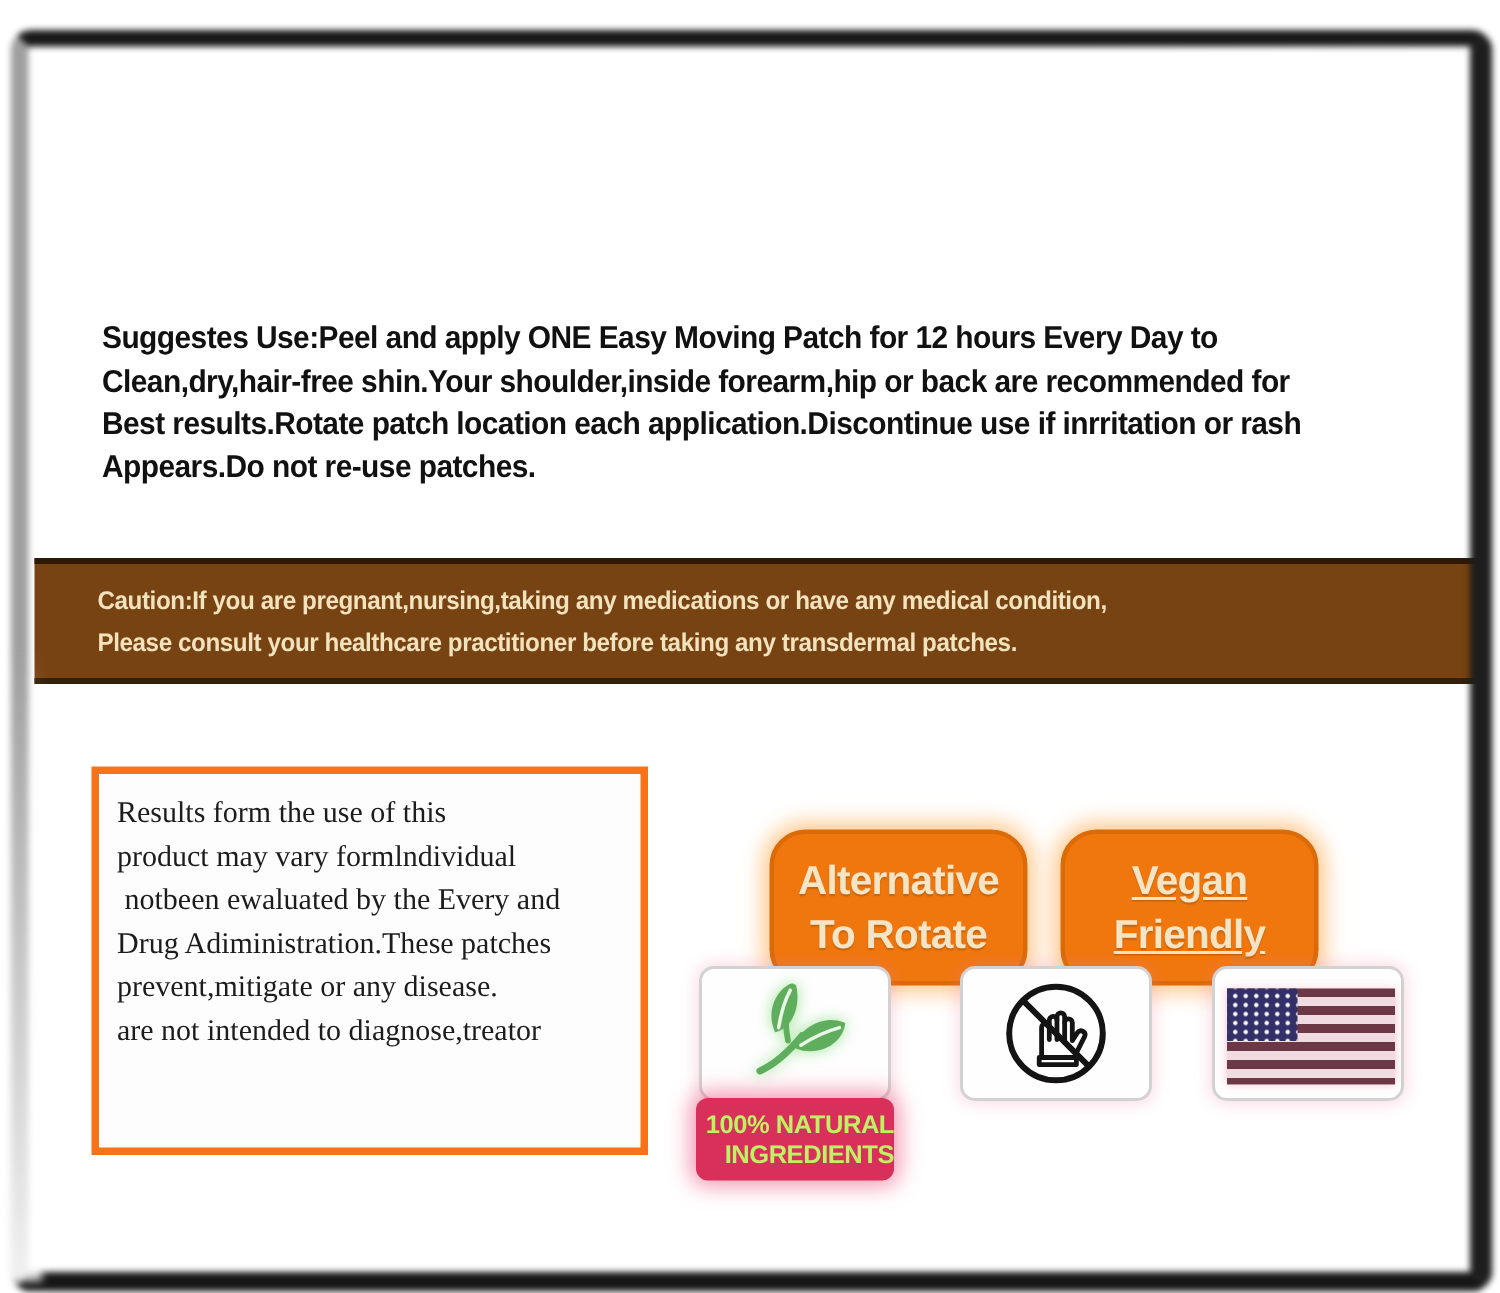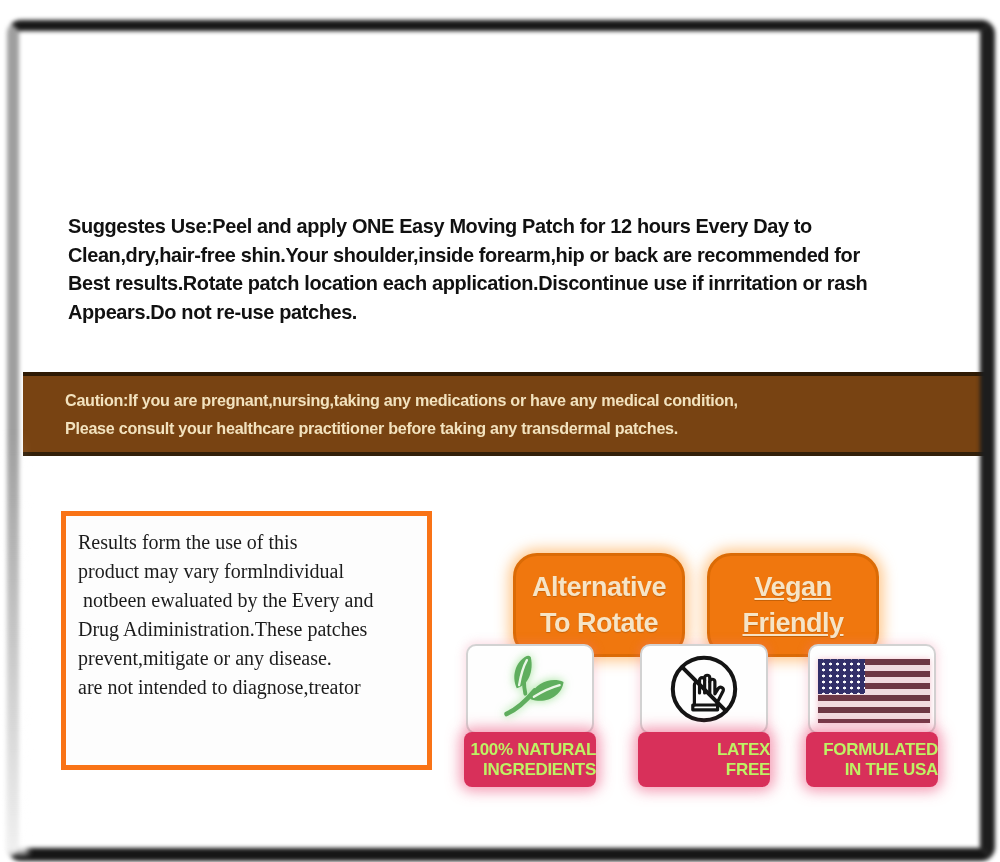--- a/index.html
+++ b/index.html
@@ -142,29 +142,21 @@
     <svg width="80" height="80" viewBox="0 0 100 100">
       <circle cx="50" cy="50" r="39" fill="none" stroke="#141414" stroke-width="5"></circle>
       <g fill="none" stroke="#141414" stroke-width="4" stroke-linejoin="round" stroke-linecap="round">
         <path d="M38 70 V45 a3.2 3.2 0 0 1 6.4 0 V39 a3.2 3.2 0 0 1 6.4 0 V36 a3.2 3.2 0 0 1 6.4 0 V41 a3.2 3.2 0 0 1 6.4 0 V56 l4.5 -7 a3.4 3.4 0 0 1 5.8 3.4 L66 68"></path>
         <path d="M44.4 45 V55 M50.8 39 V55 M57.2 41 V56"></path>
         <path d="M36 70 h31 v6 h-31 z"></path>
       </g>
       <line x1="23" y1="23" x2="77" y2="77" stroke="#141414" stroke-width="5" stroke-linecap="round"></line>
     </svg>
   </div>
-  <div class="feature-ribbon" style="left:638px;">
-    <div>LATEX</div>
-    <div>FREE</div>
-  </div>
 
   <div class="feature-card" style="left:808px;">
     <div class="flag">
       <div class="flag-stripes"></div>
       <div class="flag-canton"></div>
     </div>
   </div>
-  <div class="feature-ribbon" style="left:806px;">
-    <div>FORMULATED</div>
-    <div>IN THE USA</div>
-  </div>
 
 </div>
 
 </body></html>

